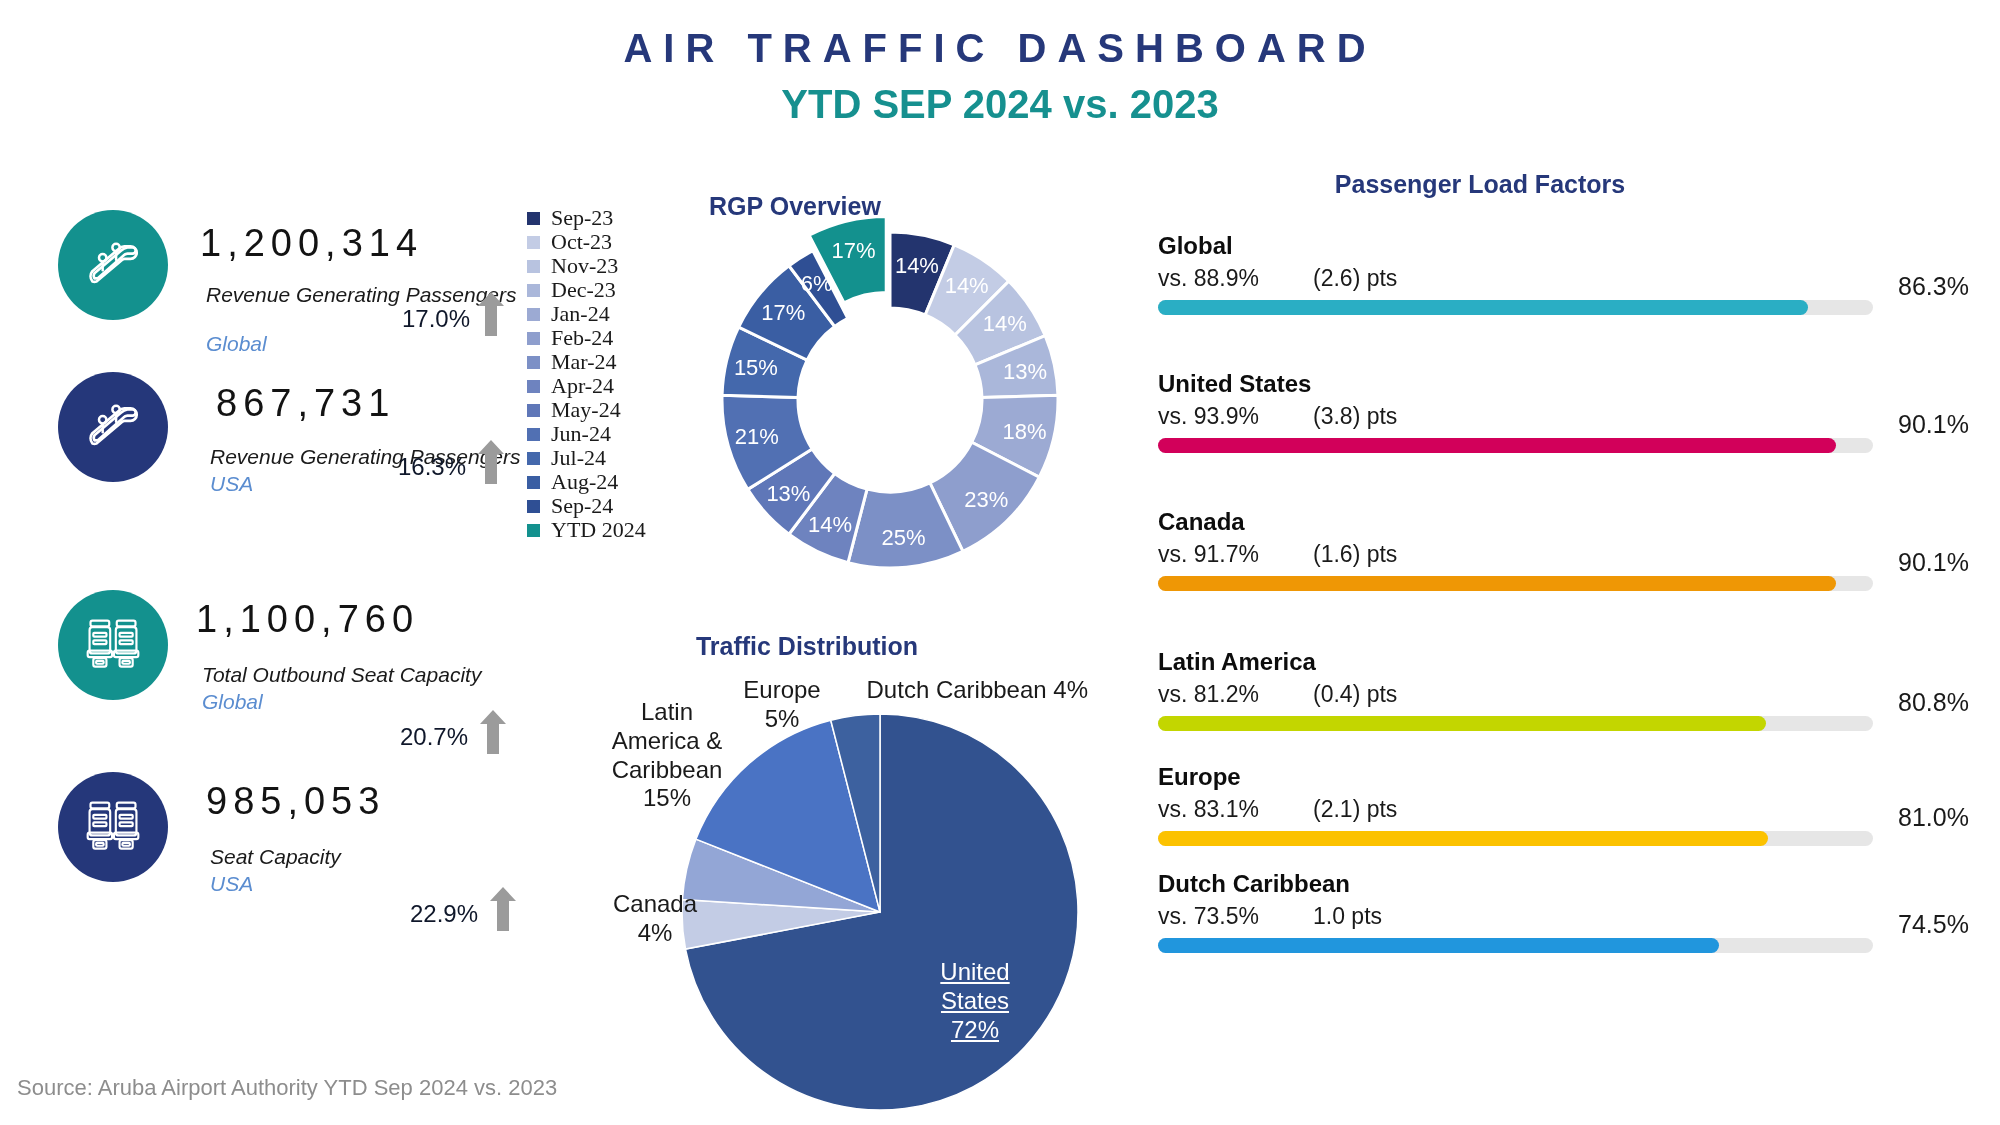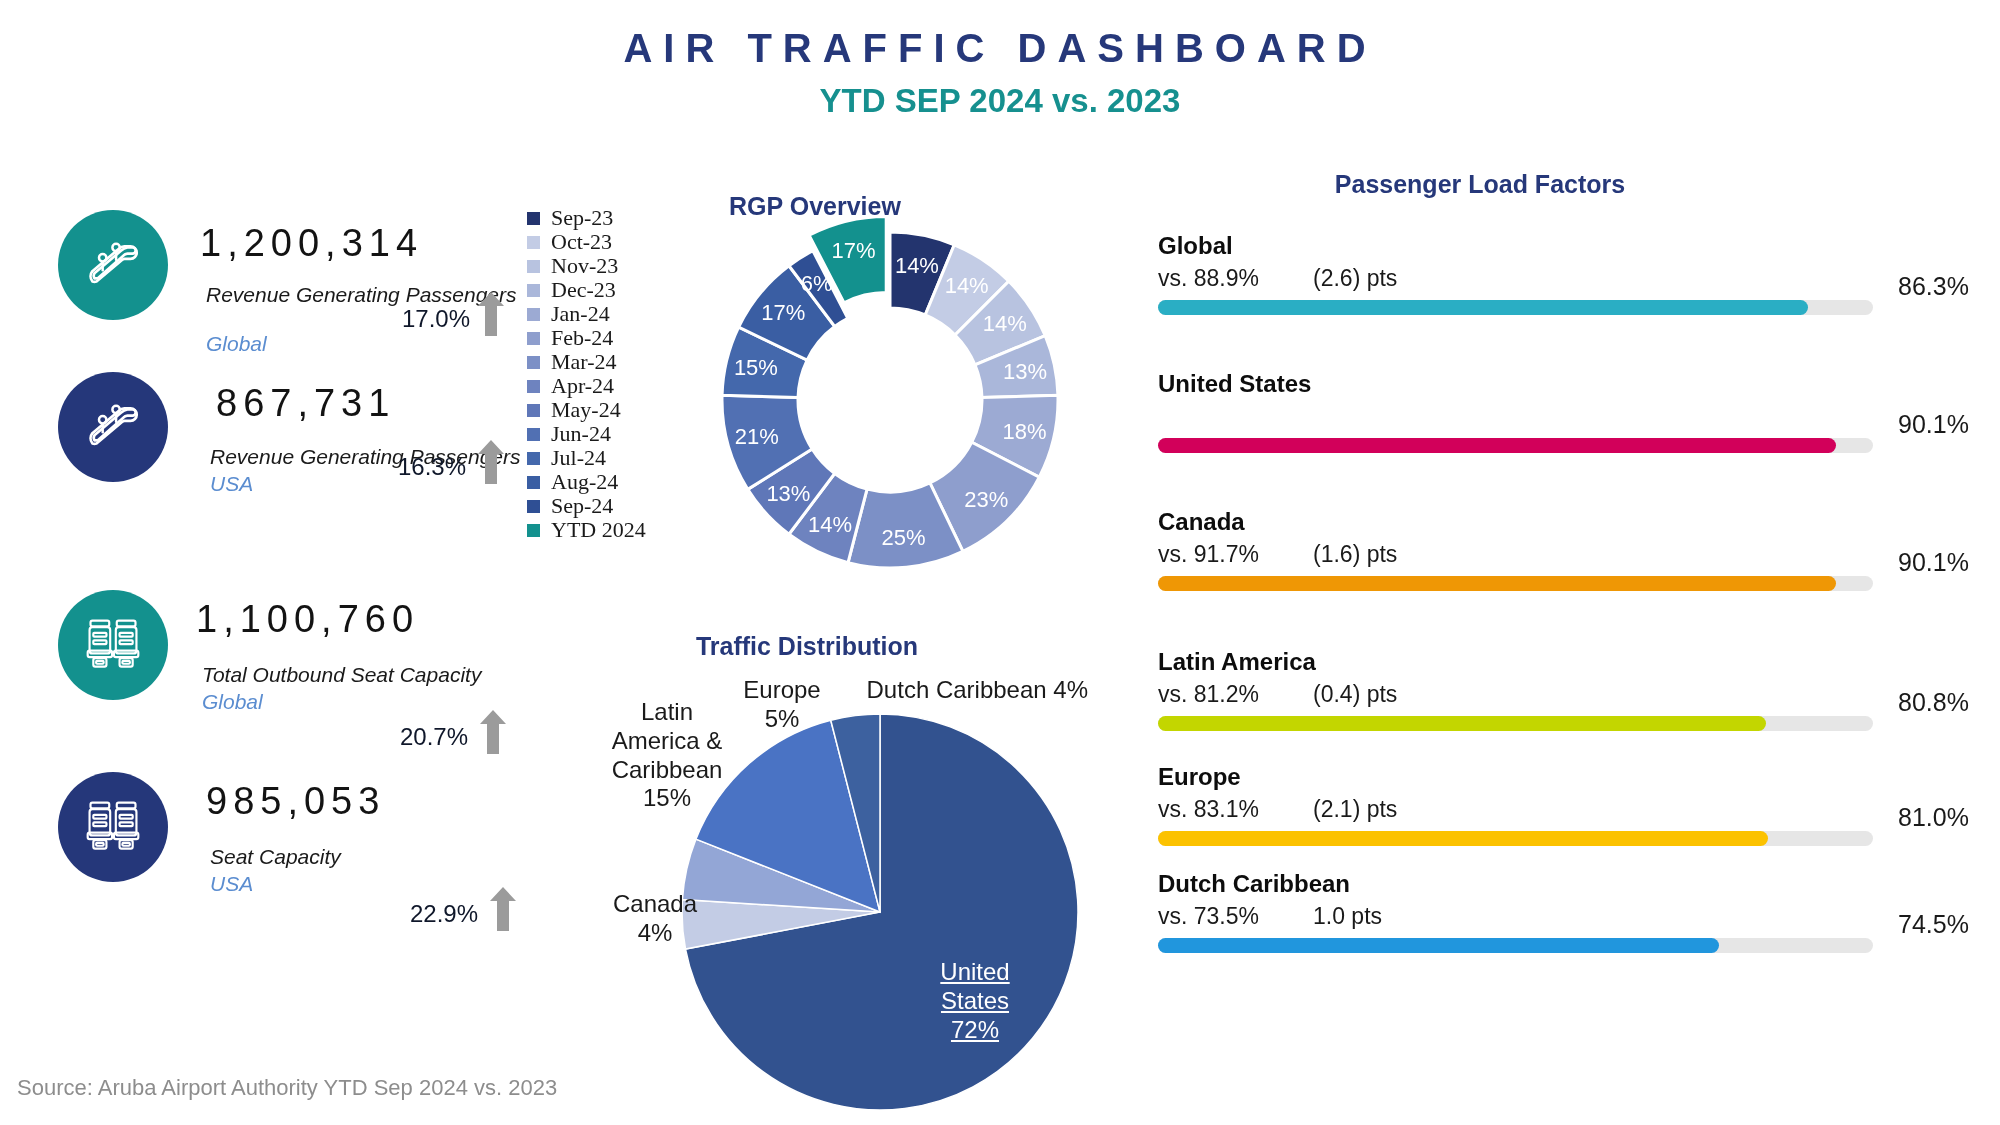--- a/index.html
+++ b/index.html
@@ -15,21 +15,21 @@
   .dash-title {
     position: absolute; top: 26px; left: 0; width: 2000px;
     text-align: center;
     font-size: 40px; font-weight: bold;
     letter-spacing: 11px;
     color: #26387a;
   }
   .dash-sub {
     position: absolute; top: 82px; left: 0; width: 2000px;
     text-align: center;
-    font-size: 33px; font-weight: bold;
+    font-size: 40px; font-weight: bold;
     color: #16908f;
   }
 
   
   .kpi { position: absolute; }
   .kpi-circle {
     position: absolute; left: 0; top: 0;
     width: 110px; height: 110px; border-radius: 50%;
     display: flex; align-items: center; justify-content: center;
   }
@@ -210,21 +210,21 @@
     </div>
     <div class="kpi-value" style="left:148px; top:8px;">985,053</div>
     <div class="kpi-label" style="left:152px; top:72px;">Seat Capacity</div>
     <div class="kpi-region" style="left:152px; top:100px;">USA</div>
   </div>
   <div class="kpi-delta" style="left:410px; top:900px;">22.9%</div>
   <svg class="arrow-up" style="left:490px; top:887px;" viewBox="0 0 26 44">
     <polygon points="13,0 26,14 19,14 19,44 7,44 7,14 0,14" fill="#9b9b9b"></polygon>
   </svg>
 
-  <div class="chart-title" style="left:680px; top:192px; width:270px;">RGP Overview</div>
+  <div class="chart-title" style="left:660px; top:192px; width:270px;">RGP Overview</div>
 
   <div class="legend">
     <div class="legend-row">
         <span class="legend-swatch" style="background:#23346e"></span>
         <span class="legend-text">Sep-23</span>
       </div>
     <div class="legend-row">
         <span class="legend-swatch" style="background:#c3cce5"></span>
         <span class="legend-text">Oct-23</span>
       </div>
@@ -381,20 +381,24 @@
       <span class="plf-pts">(2.6) pts</span>
     </div>
     <div class="plf-track" style="background: rgb(230, 230, 230);">
       <div class="plf-fill" style="width: 90.8421%; background: rgb(42, 174, 196);"></div>
     </div>
     <div class="plf-pct">86.3%</div>
   </div>
 
   <div class="plf-row" style="top:370px;">
     <div class="plf-name">United States</div>
+    <div class="plf-sub">
+      <span class="plf-vs">vs. 93.9%</span>
+      <span class="plf-pts">(3.8) pts</span>
+    </div>
     <div class="plf-track" style="background: rgb(230, 230, 230);">
       <div class="plf-fill" style="width: 94.8421%; background: rgb(210, 0, 90);"></div>
     </div>
     <div class="plf-pct">90.1%</div>
   </div>
 
   <div class="plf-row" style="top:508px;">
     <div class="plf-name">Canada</div>
     <div class="plf-sub">
       <span class="plf-vs">vs. 91.7%</span>

